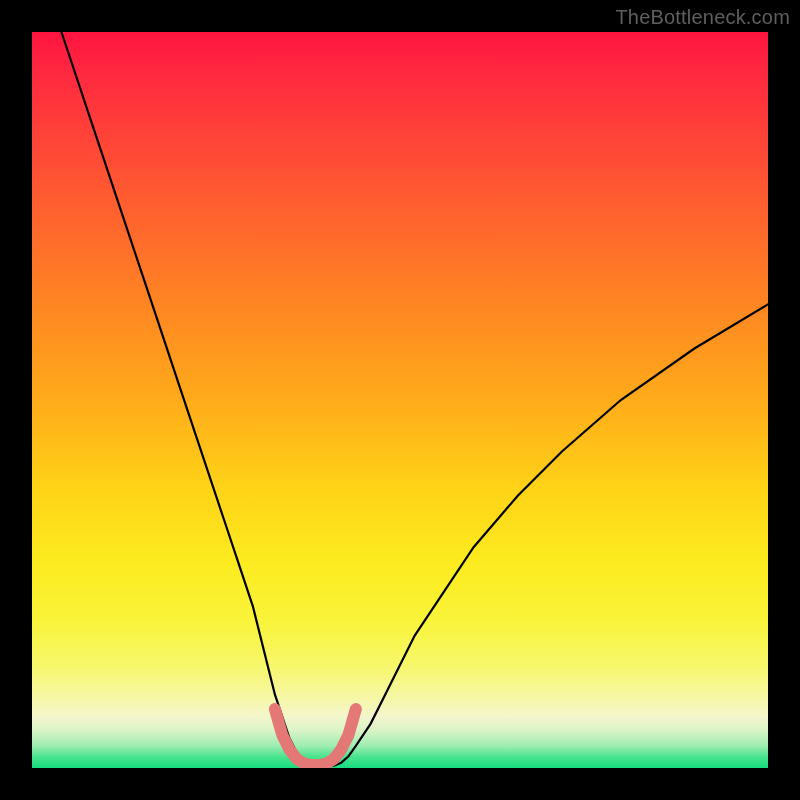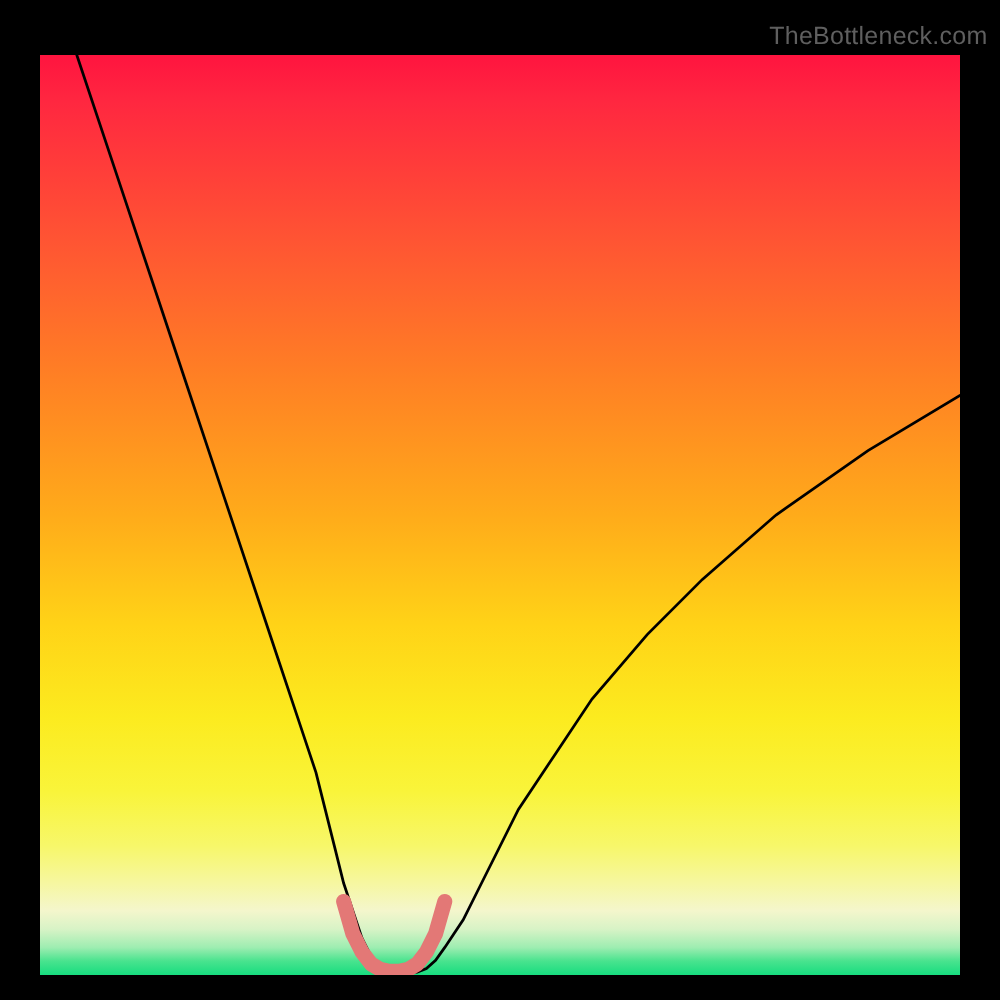--- a/index.html
+++ b/index.html
@@ -6,21 +6,21 @@
     margin: 0;
     padding: 0;
     width: 800px;
     height: 800px;
     overflow: hidden;
     background: #000;
     font-family: Arial, Helvetica, sans-serif;
   }
   .frame {
     position: absolute;
-    top: 12px;
+    top: 0;
     left: 0;
     width: 800px;
     height: 760px;
     background: #000;
   }
   .plot-area {
     position: absolute;
     top: 32px;
     left: 32px;
     width: 736px;

